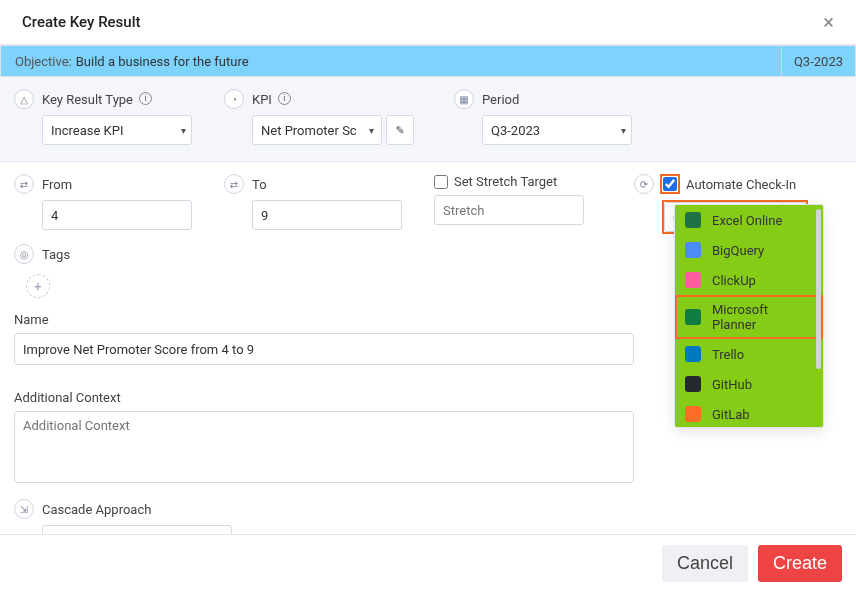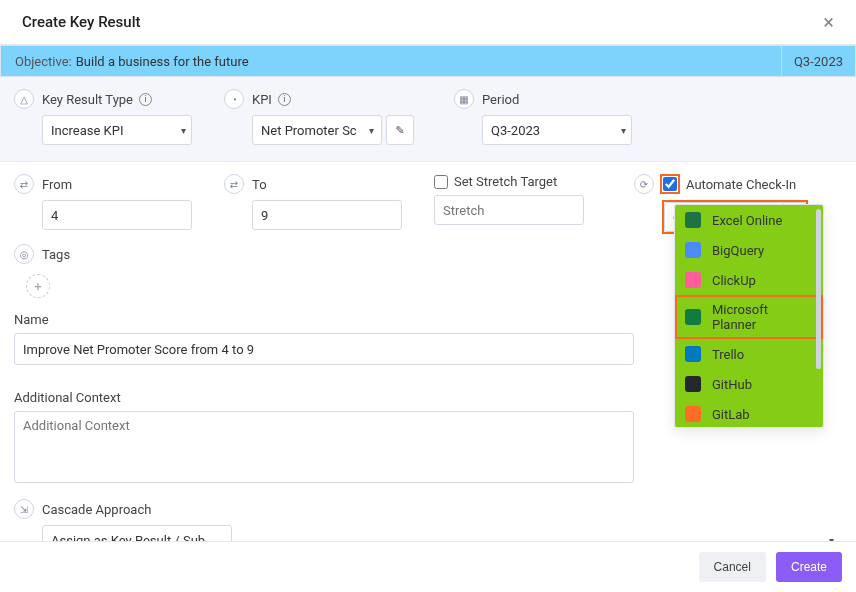--- a/index.html
+++ b/index.html
@@ -31,21 +31,21 @@
   .objective-left { display: flex; align-items: center; padding-left: 14px; font-size: 13px; }
   .objective-left .label { color: #555; }
   .objective-left .value { color: #333; margin-left: 4px; }
   .objective-period { padding: 0 12px; border-left: 1px solid #cfd4e4; height: 100%; display: flex; align-items: center; color: #444; }
   
   .section1 { background: #f4f6fb; padding: 12px 14px 16px; border-bottom: 1px solid #e7eaf2; }
   .section2 { padding: 12px 14px 0; flex: 1; overflow: auto; }
   .row { display: flex; gap: 30px; }
   .field { display: flex; flex-direction: column; gap: 6px; }
   .field-row { display: flex; align-items: center; gap: 8px; }
-  .field-label { color: #444; font-size: 13px; display: flex; align-items: center; gap: 6px; }
+  .field-label { color: #444; font-size: 13px; display: flex; gap: 6px; }
   .icon-circle {
     width: 20px; height: 20px; border-radius: 50%; border: 1px solid #cfd4e2;
     background: #fff; display: inline-flex; align-items: center; justify-content: center;
     font-size: 10px; color: #7a8199;
   }
   .info-icon {
     width: 13px; height: 13px; border: 1px solid #888; border-radius: 50%;
     display: inline-flex; align-items: center; justify-content: center;
     font-size: 9px; color: #666;
   }
@@ -105,25 +105,25 @@
     position: absolute; right: 2px; top: 4px; width: 5px; height: 160px;
     background: #cfd3dd; border-radius: 3px;
   }
   
   .footer {
     border-top: 1px solid #e5e7eb; padding: 10px 14px;
     display: flex; justify-content: flex-end; gap: 10px;
     background: #fff;
   }
   .btn {
-    padding: 7px 14px; border-radius: 3px; font-size: 12px; cursor: pointer;
+    padding: 7px 14px; border-radius: 3px; font-size: 18px; cursor: pointer;
     border: 1px solid transparent;
   }
   .btn-secondary { background: #eef0f4; color: #444; }
-  .btn-primary { background: #8b5cf6; color: #fff; }
+  .btn-primary { background: #ef4444; color: #fff; }
 </style>
 </head>
 <body>
 
 <div class="modal">
 
   <div class="header">
     <div class="header-title">Create Key Result</div>
     <div class="close">×</div>
   </div>

